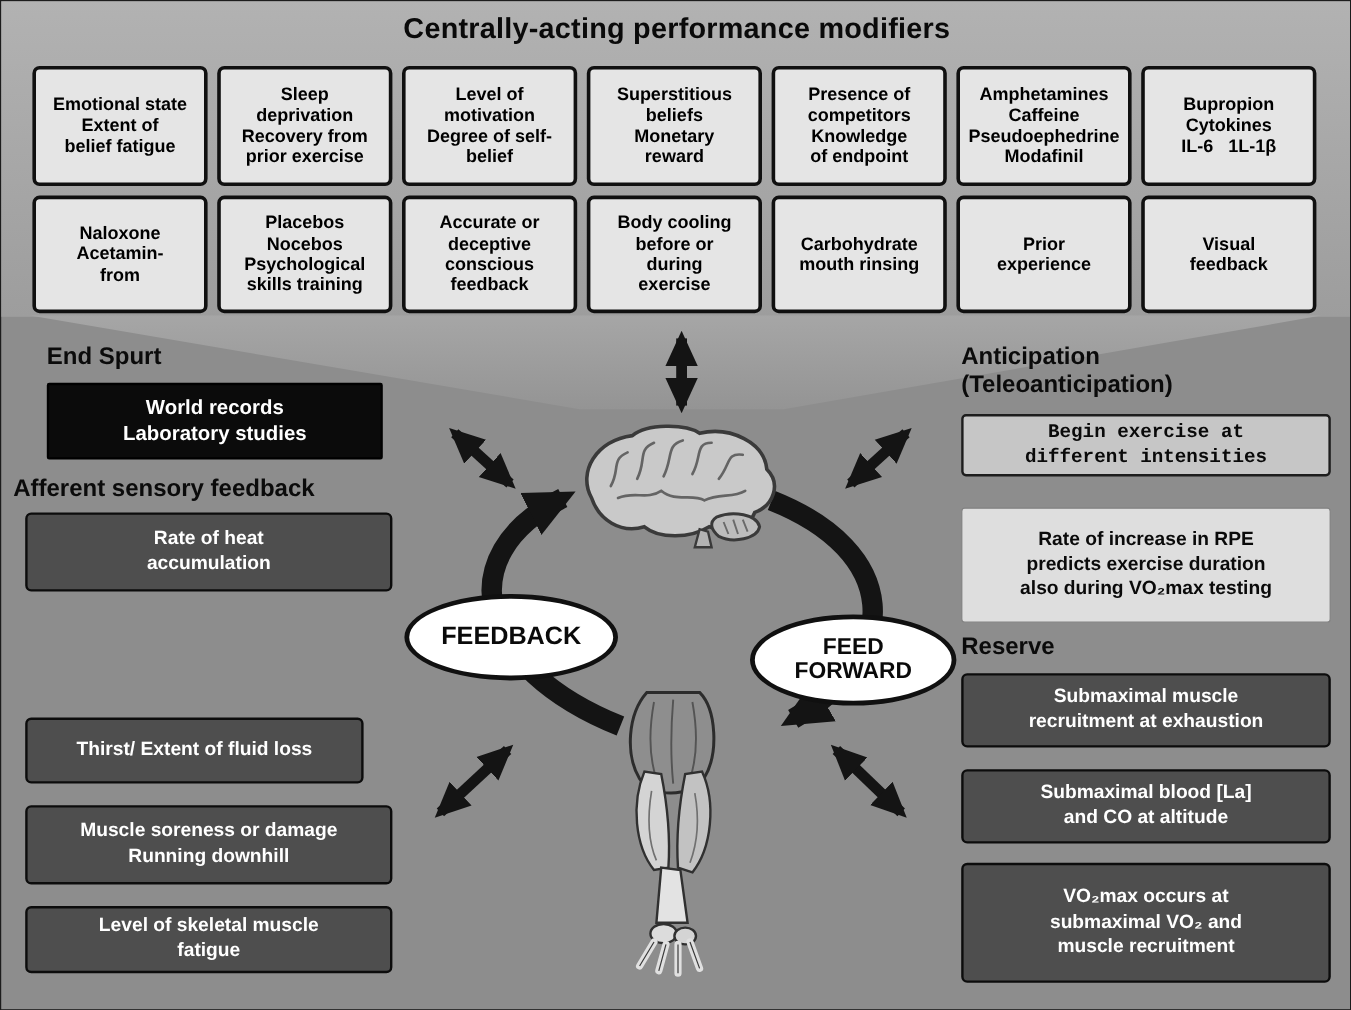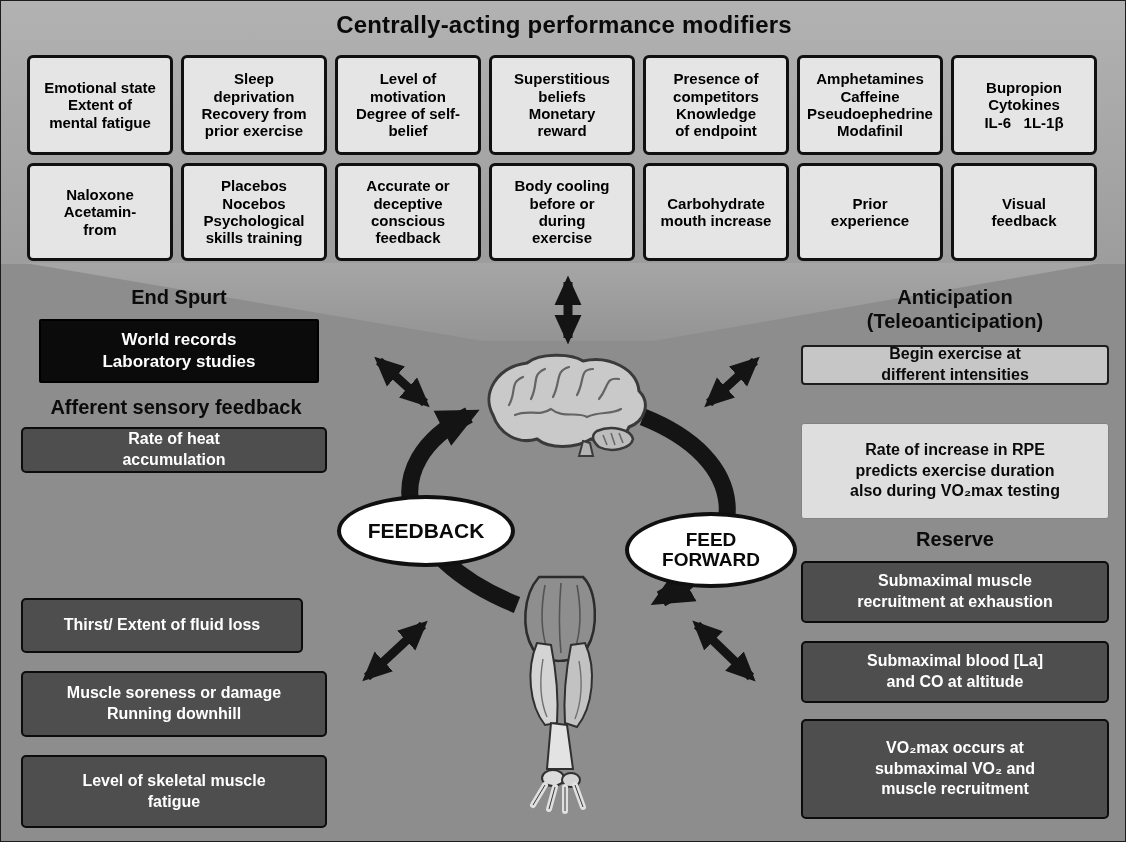--- a/index.html
+++ b/index.html
@@ -23,21 +23,21 @@
   .mbox {
     position:absolute; width:146px; padding:3px;
     display:flex; align-items:center; justify-content:center; text-align:center;
     background: var(--modifier-box, #e5e5e5);
     border:3px solid #101010; border-radius:6px;
     font-size:15px; font-weight:bold; line-height:1.16; color:#000;
   }
   .row1 { top:54px;  height:100px; }
   .row2 { top:162px; height:98px;  }
   .heading {
-    position:absolute; text-align:center; font-weight:bold; font-size:20px;
+    position:absolute; font-weight:bold; font-size:20px;
     color:#0b0b0b; line-height:1.2;
   }
   .darkbox {
     position:absolute; display:flex; align-items:center; justify-content:center;
     text-align:center; background: var(--dark-box, #4e4e4e);
     border:2px solid #0c0c0c; border-radius:5px;
     color:#fff; font-weight:bold; font-size:16px; line-height:1.3; padding:3px;
   }
   .blackbox {
     background: var(--black-box, #0b0b0b); border:2px solid #000;
@@ -116,21 +116,21 @@
       <ellipse cx="68" cy="207" rx="9" ry="7" fill="#d4d4d4" stroke="#303030" stroke-width="2"></ellipse>
       <path d="M42,212 L30,232 M52,214 L46,236 M62,214 L62,238 M72,212 L80,234" fill="none" stroke="#e0e0e0" stroke-width="6" stroke-linecap="round"></path>
       <path d="M42,212 L30,232 M52,214 L46,236 M62,214 L62,238 M72,212 L80,234" fill="none" stroke="#3a3a3a" stroke-width="1"></path>
     </svg>
   </div>
 
   <div class="title" data-bind="title">Centrally-acting performance modifiers</div>
 
   <div class="mbox row1" style="left:26px" data-bind="modifiers.row1.0">Emotional state
 Extent of
-mental fatigue</div>
+belief fatigue</div>
   <div class="mbox row1" style="left:180px" data-bind="modifiers.row1.1">Sleep
 deprivation
 Recovery from
 prior exercise</div>
   <div class="mbox row1" style="left:334px" data-bind="modifiers.row1.2">Level of
 motivation
 Degree of self-
 belief</div>
   <div class="mbox row1" style="left:488px" data-bind="modifiers.row1.3">Superstitious
 beliefs
@@ -157,41 +157,41 @@
 skills training</div>
   <div class="mbox row2" style="left:334px" data-bind="modifiers.row2.2">Accurate or
 deceptive
 conscious
 feedback</div>
   <div class="mbox row2" style="left:488px" data-bind="modifiers.row2.3">Body cooling
 before or
 during
 exercise</div>
   <div class="mbox row2" style="left:642px" data-bind="modifiers.row2.4">Carbohydrate
-mouth increase</div>
+mouth rinsing</div>
   <div class="mbox row2" style="left:796px" data-bind="modifiers.row2.5">Prior
 experience</div>
   <div class="mbox row2" style="left:950px" data-bind="modifiers.row2.6">Visual
 feedback</div>
 
   <div class="heading" style="left:38px; top:284px; width:280px;" data-bind="left.end_spurt_heading">End Spurt</div>
   <div class="darkbox blackbox" style="left:38px; top:318px; width:280px; height:64px;" data-bind="left.world_records_box">World records
 Laboratory studies</div>
   <div class="heading" style="left:10px; top:394px; width:330px;" data-bind="left.afferent_heading">Afferent sensory feedback</div>
-  <div class="darkbox" style="left:20px; top:426px; width:306px; height:46px;" data-bind="left.afferent_boxes.0">Rate of heat
+  <div class="darkbox" style="left:20px; top:426px; width:306px; height:66px;" data-bind="left.afferent_boxes.0">Rate of heat
 accumulation</div>
   <div class="darkbox" style="left:20px; top:597px; width:282px; height:55px;" data-bind="left.afferent_boxes.2">Thirst/ Extent of fluid loss</div>
   <div class="darkbox" style="left:20px; top:670px; width:306px; height:66px;" data-bind="left.afferent_boxes.3">Muscle soreness or damage
 Running downhill</div>
-  <div class="darkbox" style="left:20px; top:754px; width:306px; height:73px;" data-bind="left.afferent_boxes.4">Level of skeletal muscle
+  <div class="darkbox" style="left:20px; top:754px; width:306px; height:56px;" data-bind="left.afferent_boxes.4">Level of skeletal muscle
 fatigue</div>
 
   <div class="heading" style="left:800px; top:284px; width:308px;" data-bind="right.anticipation_heading">Anticipation
 (Teleoanticipation)</div>
-  <div class="darkbox lightbox" style="left:800px; top:344px; width:308px; height:40px;" data-bind="right.anticipation_boxes.0">Begin exercise at
+  <div class="darkbox lightbox" style="left:800px; top:344px; width:308px; height:52px;font-family:Liberation Mono, monospace;" data-bind="right.anticipation_boxes.0">Begin exercise at
 different intensities</div>
   <div class="darkbox palebox" style="left:800px; top:422px; width:308px; height:96px;" data-bind="right.anticipation_boxes.1">Rate of increase in RPE
 predicts exercise duration
 also during VO₂max testing</div>
   <div class="heading" style="left:800px; top:526px; width:308px;" data-bind="right.reserve_heading">Reserve</div>
   <div class="darkbox" style="left:800px; top:560px; width:308px; height:62px;" data-bind="right.reserve_boxes.0">Submaximal muscle
 recruitment at exhaustion</div>
   <div class="darkbox" style="left:800px; top:640px; width:308px; height:62px;" data-bind="right.reserve_boxes.1">Submaximal blood [La]
 and CO at altitude</div>
   <div class="darkbox" style="left:800px; top:718px; width:308px; height:100px;" data-bind="right.reserve_boxes.2">VO₂max occurs at

